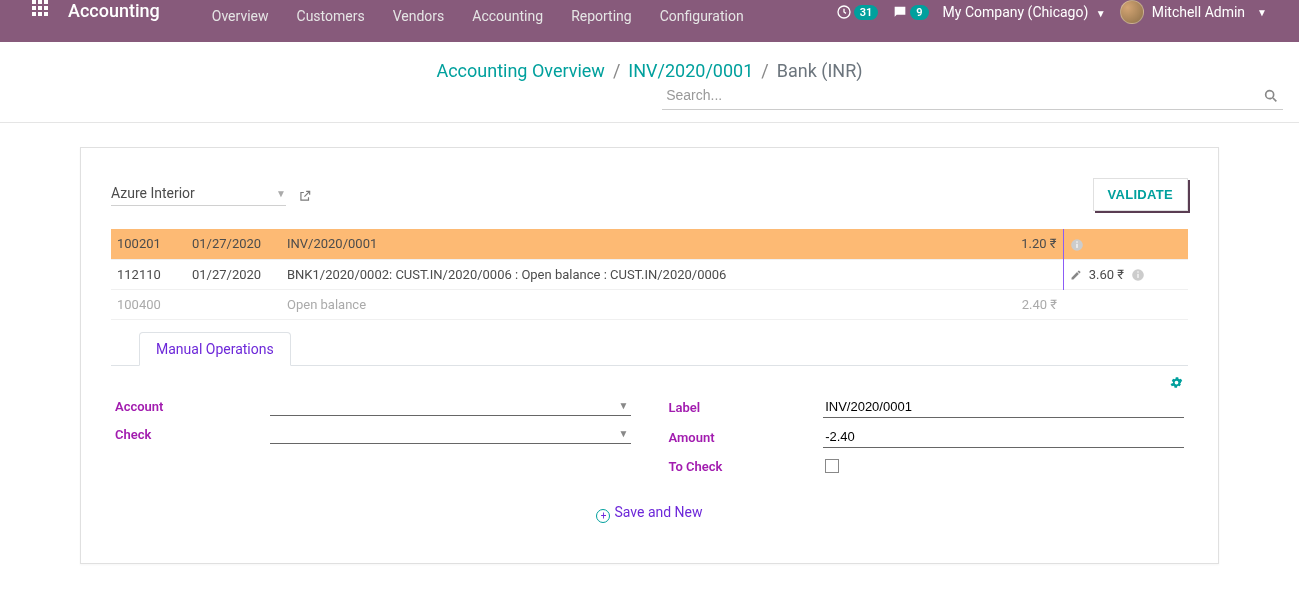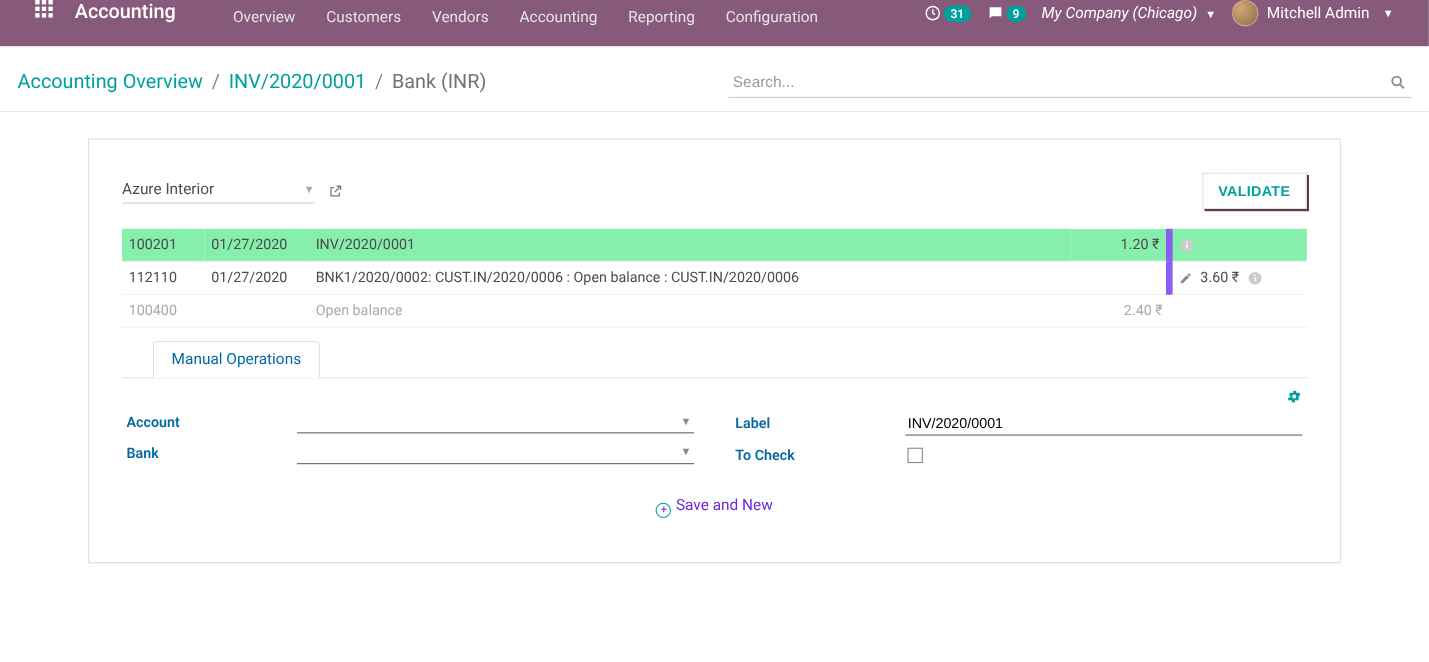--- a/index.html
+++ b/index.html
@@ -7,26 +7,26 @@
 
     .topnav { background: #875a7b; height: 42px; display: flex; align-items: flex-start; padding: 0 32px; color: #fff; }
     .topnav .apps-icon { width: 18px; height: 18px; display: grid; grid-template-columns: repeat(3,4px); grid-template-rows: repeat(3,4px); gap: 2px; margin-right: 18px; cursor: pointer; }
     .topnav .apps-icon span { background: #fff; width:4px; height:4px; }
     .topnav .brand { font-size: 18px; font-weight: 500; margin-right: 40px; }
     .topnav .menu { display: flex; gap: 4px; }
     .topnav .menu a { color: #e5e5e5; text-decoration: none; padding: 8px 12px; font-size: 14px; cursor: pointer; }
     .topnav .right { margin-left: auto; display: flex; align-items: center; gap: 14px; }
     .badge-wrap { position: relative; display: flex; align-items: center; cursor: pointer; }
     .badge { background: #00a09d; color: #fff; border-radius: 10px; padding: 1px 6px; font-size: 11px; font-weight: 600; margin-left: 2px; }
-    .topnav .company { font-size: 14px; cursor: pointer; font-style: italic; }
+    .topnav .company { font-size: 14px; cursor: pointer; }
     .topnav .user { display: flex; align-items: center; gap: 8px; font-size: 14px; cursor: pointer; }
     .avatar-img { width: 24px; height: 24px; border-radius: 50%; background: radial-gradient(circle at 30% 30%, #d4a574, #8b6f47); border: 1px solid rgba(255,255,255,0.3); }
     .caret-down { font-size: 10px; margin-left: 4px; }
 
-    .subhead { display: flex; align-items: center; padding: 18px 16px 12px 16px; border-bottom: 1px solid #e5e5e5; }
+    .subhead { display: flex; align-items: center; padding: 18px 16px 12px 16px; border-bottom: 1px solid #e5e5e5; flex-direction: column; }
     .breadcrumbs { font-size: 18px; display: flex; align-items: center; gap: 8px; }
     .breadcrumbs .link { color: #00a09d; cursor: pointer; }
     .breadcrumbs .sep { color: #888; }
     .breadcrumbs .current { color: #6c757d; }
     .search-wrap { margin-left: auto; width: 49%; position: relative; }
     .search-input { width: 100%; border: none; border-bottom: 1px solid #ccc; padding: 6px 28px 6px 4px; font-size: 14px; outline: none; color: #555; }
     .search-input::placeholder { color: #999; }
     .search-icon { position: absolute; right: 4px; top: 4px; color: #888; font-size: 16px; }
     .progress-bar { height: 10px; background: #e9ecef; margin-top: 6px; position: relative; border-radius: 1px; }
     .progress-text { position: absolute; left: 6px; top: -1px; font-size: 10px; color: #b8bfc5; }
@@ -36,38 +36,38 @@
 
     .card-header { display: flex; align-items: center; margin-bottom: 18px; }
     .partner-select { display: flex; align-items: center; color: #4c4c4c; font-size: 14px; border-bottom: 1px solid #d0d0d0; padding: 2px 0 4px 0; width: 175px; justify-content: space-between; cursor: pointer; }
     .partner-select .caret { color: #aaa; font-size: 10px; }
     .ext-link { color: #7a7a7a; margin-left: 12px; cursor: pointer; font-size: 14px; }
     .validate-btn { margin-left: auto; background: #fff; border: 1px solid #e0e0e0; color: #00a09d; font-weight: 600; padding: 8px 14px; font-size: 13px; cursor: pointer; box-shadow: 2px 2px 0px #5a3d52; letter-spacing: 0.3px; }
 
     .lines-table { width: 100%; border-collapse: collapse; margin-bottom: 10px; }
     .lines-table tr { border-bottom: 1px solid #f0f0f0; }
     .lines-table td { padding: 7px 6px; font-size: 13px; vertical-align: middle; }
-    .lines-table tr.selected { background: #86efac; }
+    .lines-table tr.selected { background: #fdba74; }
     .lines-table tr.muted td { color: #aaa; }
     .lines-table .col-acc { width: 75px; }
     .lines-table .col-date { width: 95px; }
     .lines-table .col-amt { text-align: right; width: 90px; position: relative; }
-    .sep-line { border-right: 6px solid #8b5cf6; }
+    .sep-line { border-right: 1px solid #8b5cf6; }
     .lines-table .col-icons { width: 125px; color: #bbb; }
     .lines-table .col-icons .edit-ico { color: #888; margin-right: 4px; }
     .row-amt-extra { color: #4c4c4c; }
 
     .tabs { border-bottom: 1px solid #dee2e6; margin-top: 12px; }
-    .tab { display: inline-block; padding: 8px 16px; font-size: 14px; color: #0369a1; background: #fff; border: 1px solid #dee2e6; border-bottom: 1px solid #fff; margin-bottom: -1px; margin-left: 28px; cursor: pointer; border-radius: 4px 4px 0 0; }
+    .tab { display: inline-block; padding: 8px 16px; font-size: 14px; color: #6d28d9; background: #fff; border: 1px solid #dee2e6; border-bottom: 1px solid #fff; margin-bottom: -1px; margin-left: 28px; cursor: pointer; border-radius: 4px 4px 0 0; }
 
     .tab-body { padding: 12px 4px 0 4px; position: relative; }
     .gear-icon { position: absolute; right: 4px; top: 6px; color: #00a09d; font-size: 15px; cursor: pointer; }
     .form-grid { display: grid; grid-template-columns: 1fr 1fr; gap: 0 38px; margin-top: 18px; }
     .form-row { display: flex; align-items: center; margin-bottom: 8px; }
-    .form-row label { width: 30%; font-weight: 600; color: #0369a1; font-size: 13px; }
+    .form-row label { width: 30%; font-weight: 600; color: #a21caf; font-size: 13px; }
     .form-row .field { flex: 1; border-bottom: 1px solid #666; padding: 3px 2px; font-size: 13px; min-height: 20px; display: flex; align-items: center; justify-content: space-between; }
     .form-row .field.no-border { border-bottom: none; }
     .form-row .dd-caret { color: #888; font-size: 10px; }
     .form-row input.text-in { border: none; outline: none; width: 100%; font-size: 13px; background: transparent; }
     .checkbox { width: 14px; height: 14px; border: 1px solid #888; display: inline-block; }
 
     .save-new { text-align: center; margin-top: 20px; }
     .save-new a { color: #6d28d9; text-decoration: none; font-size: 14px; cursor: pointer; }
     .plus-circle { display:inline-flex; width:14px; height:14px; border:1.5px solid #00a09d; border-radius:50%; align-items:center; justify-content:center; font-size:10px; line-height:1; margin-right:4px; vertical-align:-2px; }
 
@@ -222,32 +222,38 @@
       <div class="form-grid">
         <div>
           <div class="form-row">
             <label>Account</label>
             <div class="field">
               <span></span>
                 <span class="dd-caret">▼</span>
             </div>
           </div>
           <div class="form-row">
-            <label>Bank</label>
+            <label>Check</label>
             <div class="field">
               <span></span>
                 <span class="dd-caret">▼</span>
             </div>
           </div>
         </div>
         <div>
           <div class="form-row">
             <label>Label</label>
             <div class="field">
               <input class="text-in" value="INV/2020/0001" style="">
+            </div>
+          </div>
+          <div class="form-row">
+            <label>Amount</label>
+            <div class="field">
+              <input class="text-in" value="-2.40" style="">
             </div>
           </div>
           <div class="form-row">
             <label>To Check</label>
             <div class="field no-border">
               <span class="checkbox"></span>
             </div>
           </div>
         </div>
       </div>

